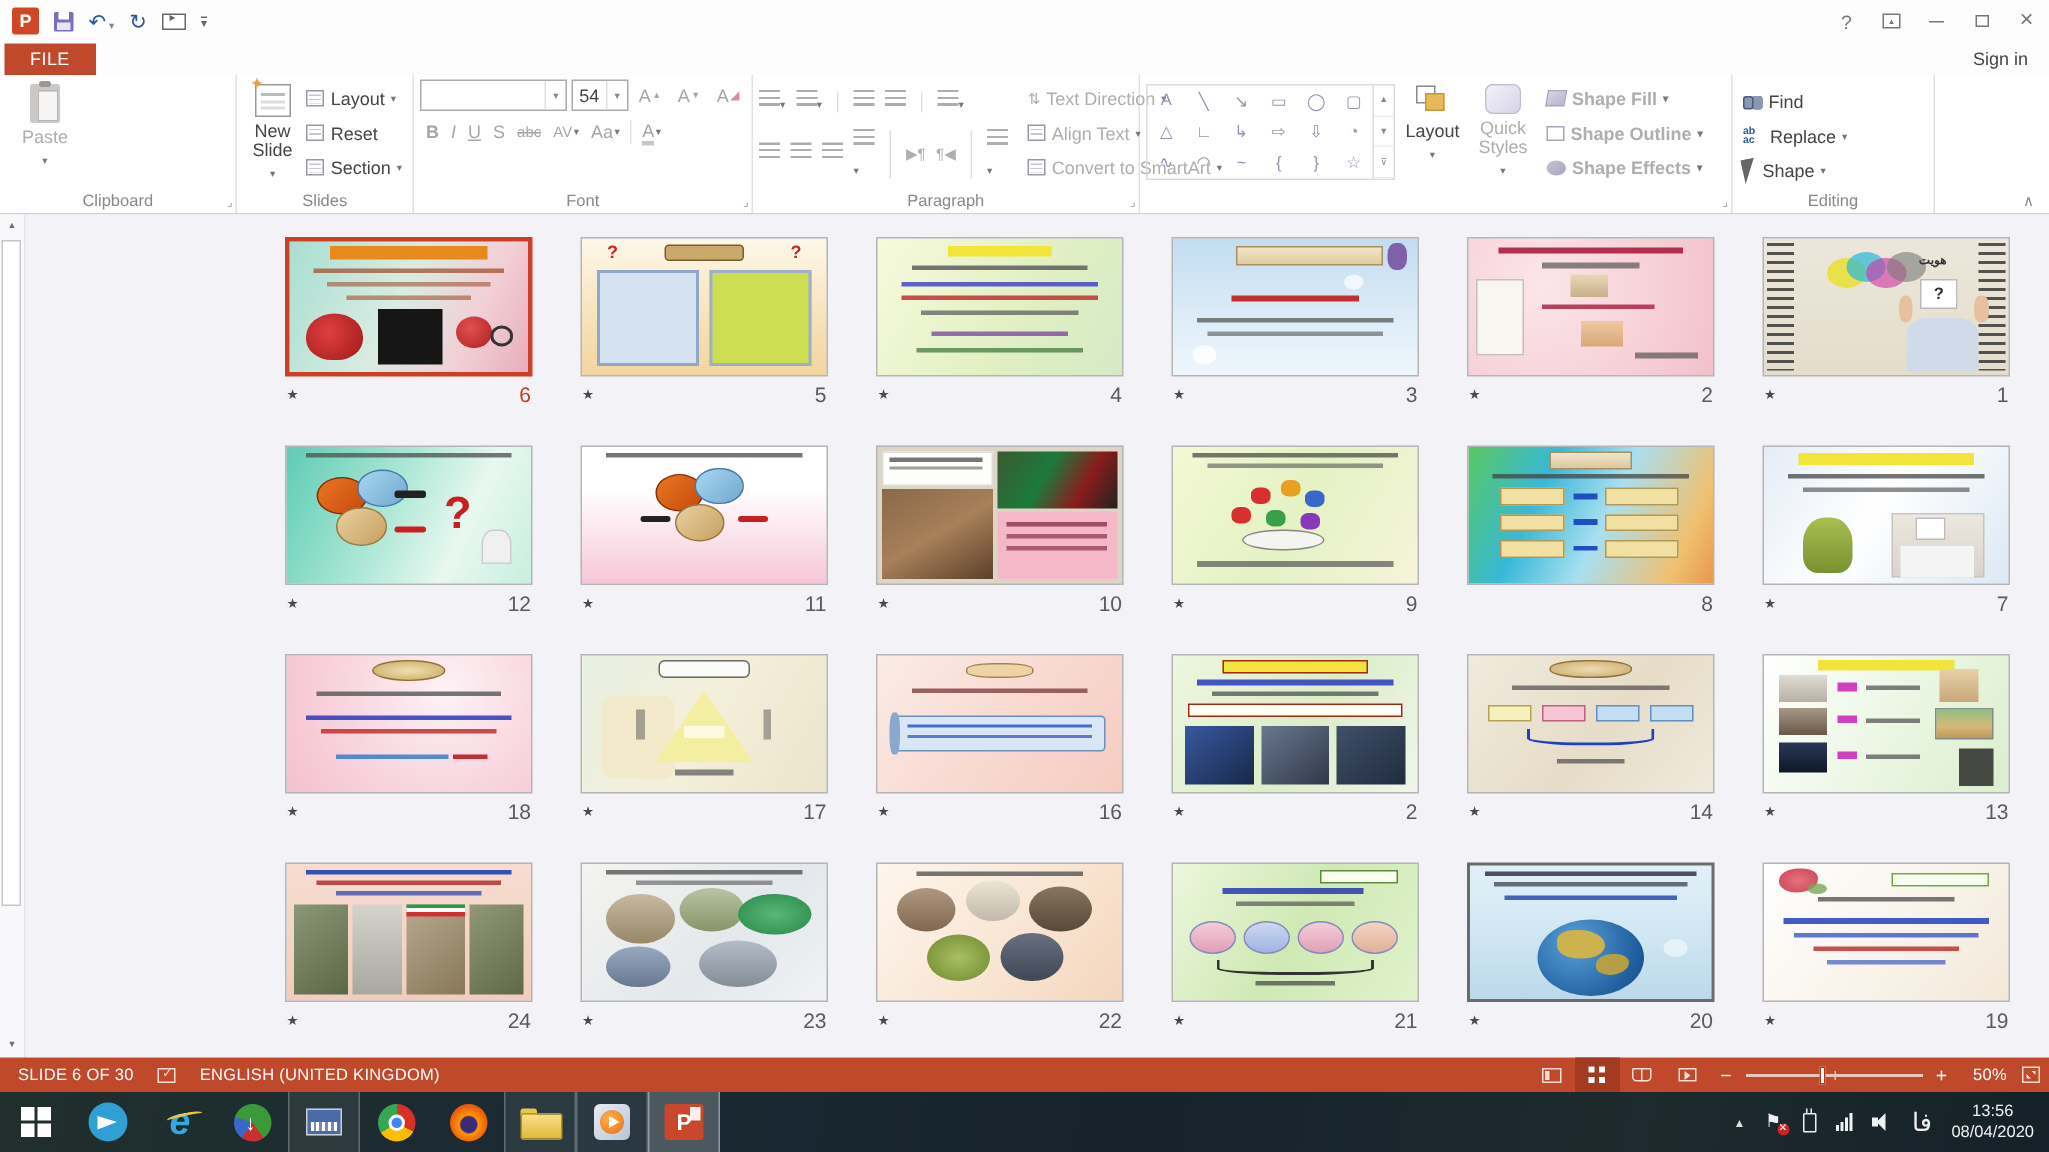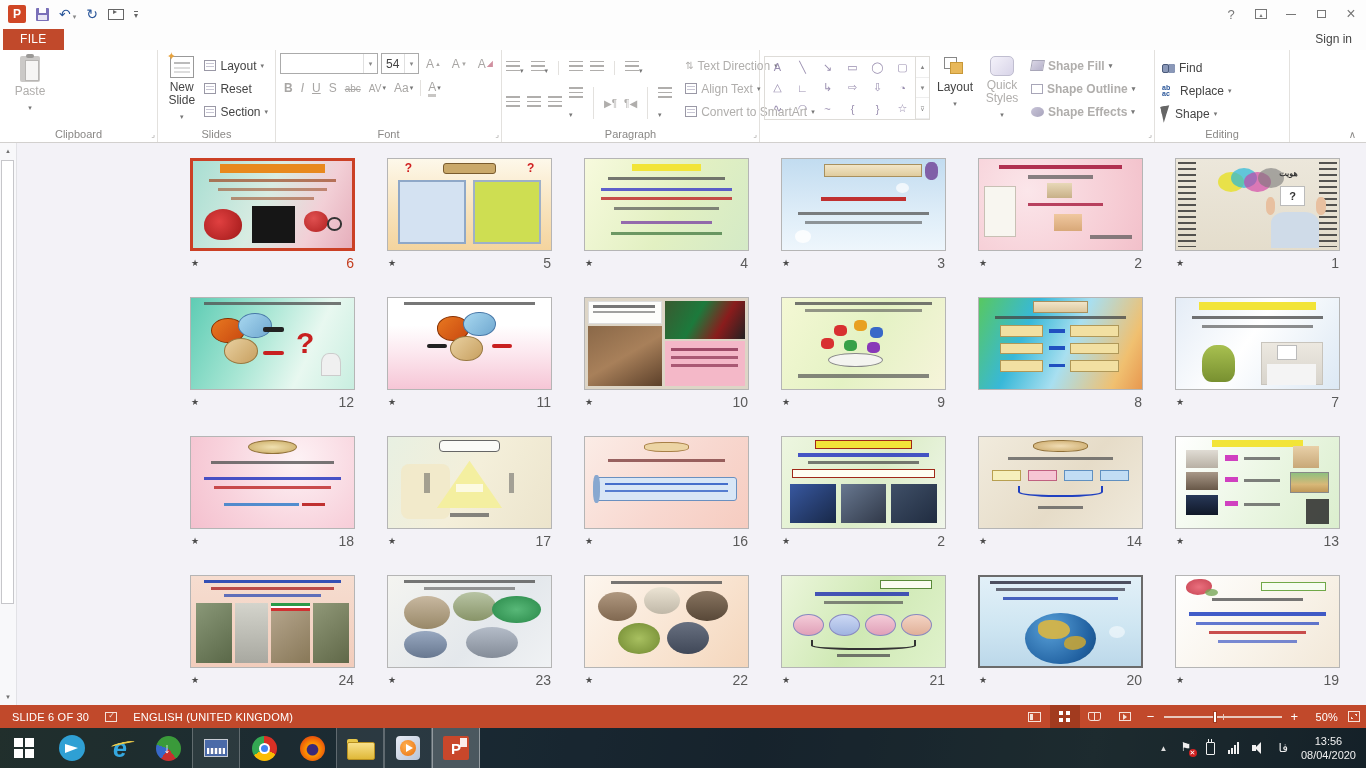--- a/index.html
+++ b/index.html
@@ -160,21 +160,21 @@
   .tr-flag{position:relative;width:12px;height:13px;}
   .tr-flag::before{content:"⚑";font-size:12px;color:#f0f0f0;position:absolute;left:0;top:-2px;}
   .tr-flag::after{content:"✕";position:absolute;right:-4px;bottom:-2px;font-size:7px;color:#fff;background:#d02020;border-radius:50%;width:8px;height:8px;line-height:8px;text-align:center;}
   .tr-pwr{width:9px;height:13px;border:1px solid #f0f0f0;border-radius:1px;position:relative;}
   .tr-pwr::before{content:"";position:absolute;left:1px;top:-4px;width:1px;height:3px;background:#f0f0f0;box-shadow:3px 0 0 #f0f0f0;}
   .tr-sig{display:flex;align-items:flex-end;gap:1px;height:12px;}
   .tr-sig span{width:2px;background:#f0f0f0;}
   .tr-vol{position:relative;width:14px;height:12px;}
   .tr-vol::before{content:"";position:absolute;left:0;top:3px;width:4px;height:6px;background:#f0f0f0;}
   .tr-vol::after{content:"";position:absolute;left:3px;top:0;border-right:6px solid #f0f0f0;border-top:6px solid transparent;border-bottom:6px solid transparent;width:0;height:0;}
-  .tr-lang{font-size:12px;}
+  .tr-lang{font-size:17px;}
   #clock{font-size:11px;text-align:center;line-height:14px;}
 </style>
 </head>
 <body>
 
 <div id="titlebar">
   <div id="qat">
     <span class="ppt-logo">P</span>
     <span class="floppy"></span>
     <span class="qat-ic">↶<span style="font-size:7px;color:#888"> ▾</span></span>

